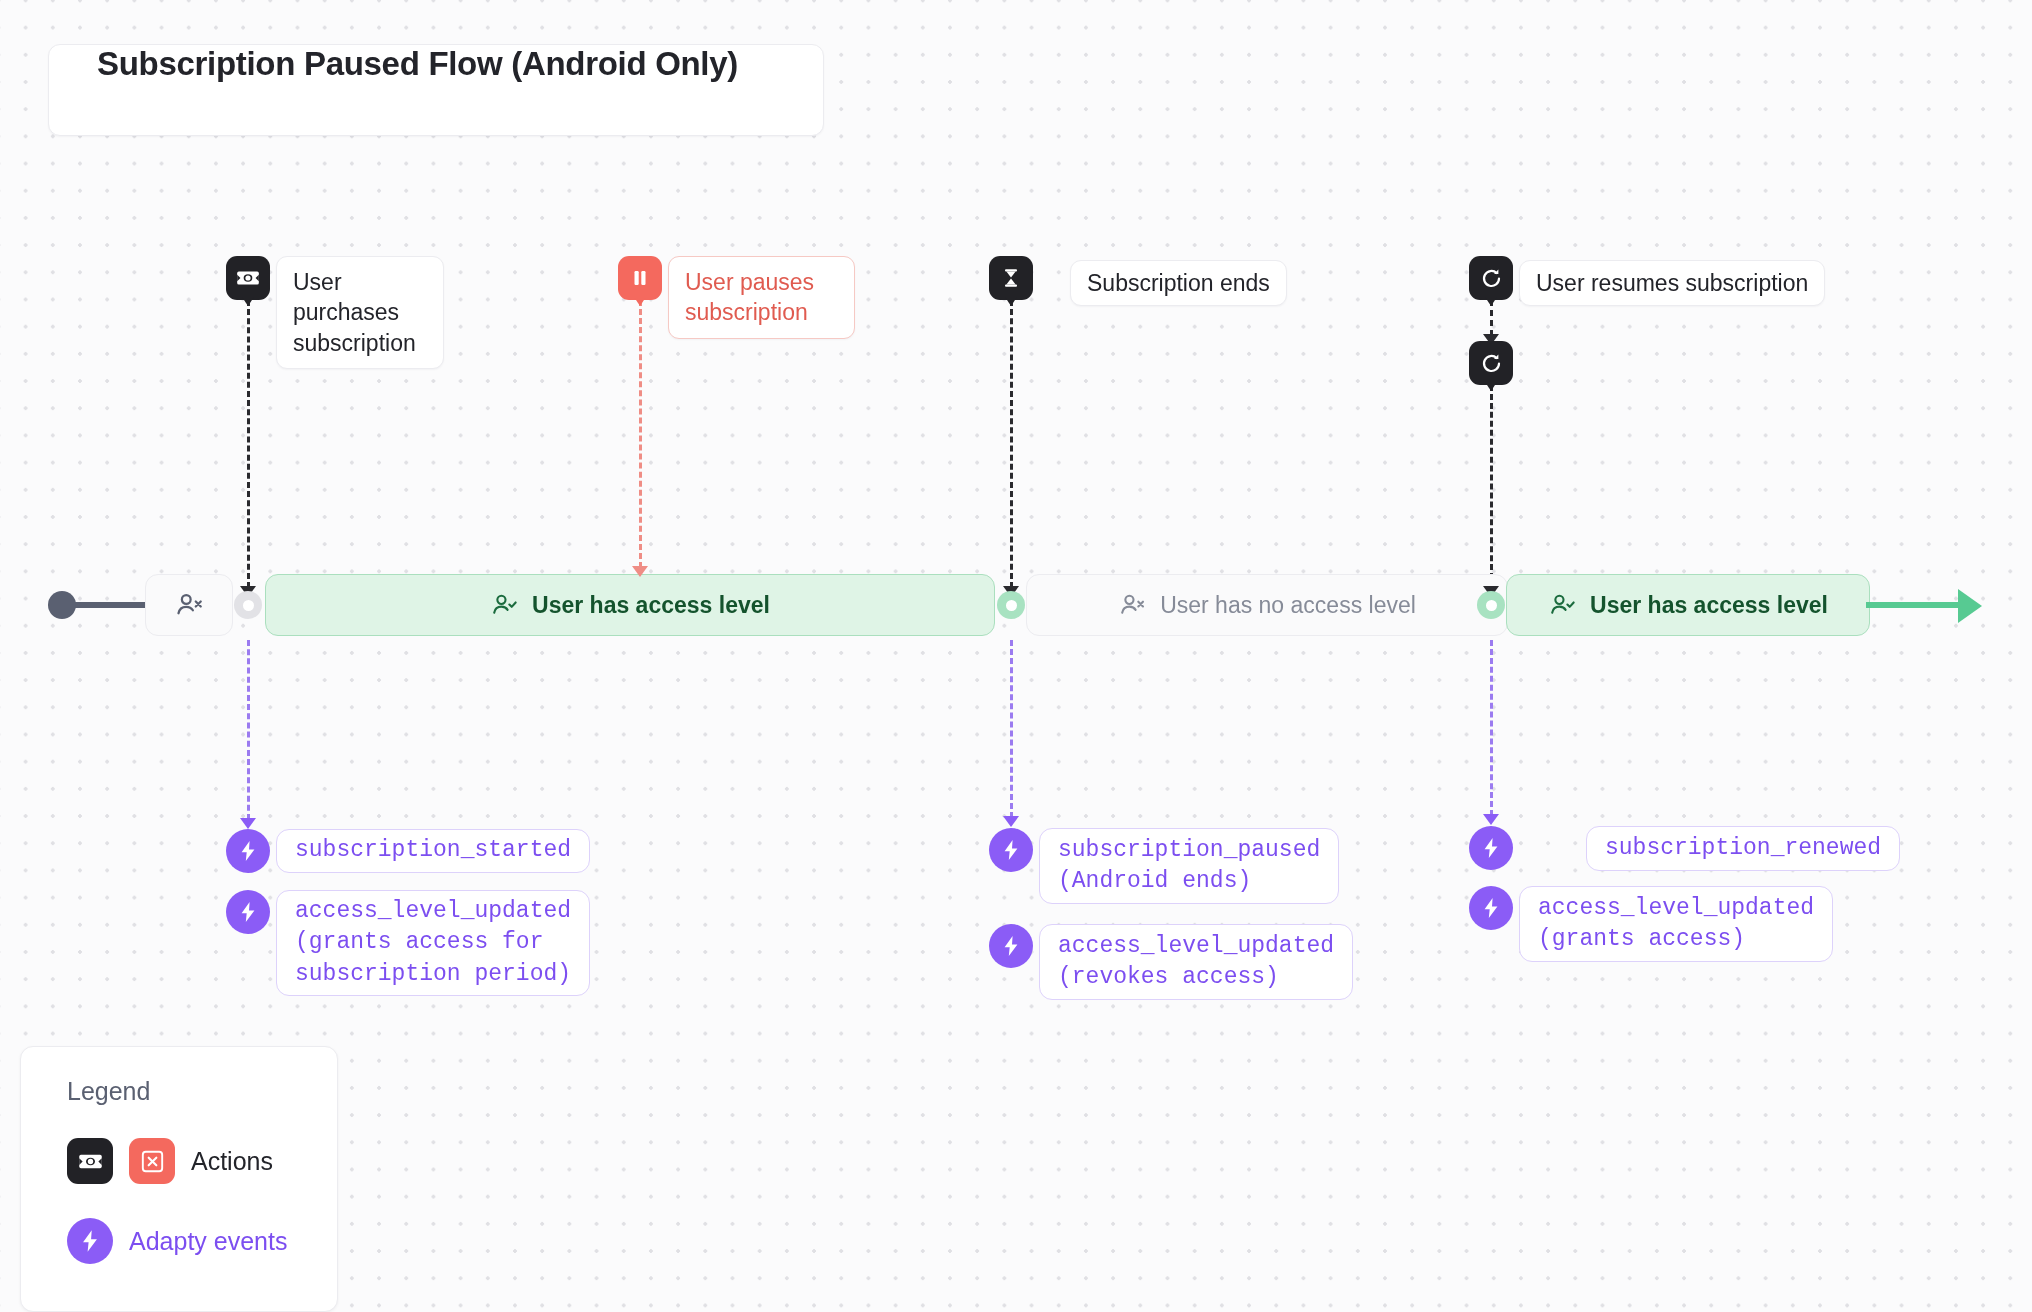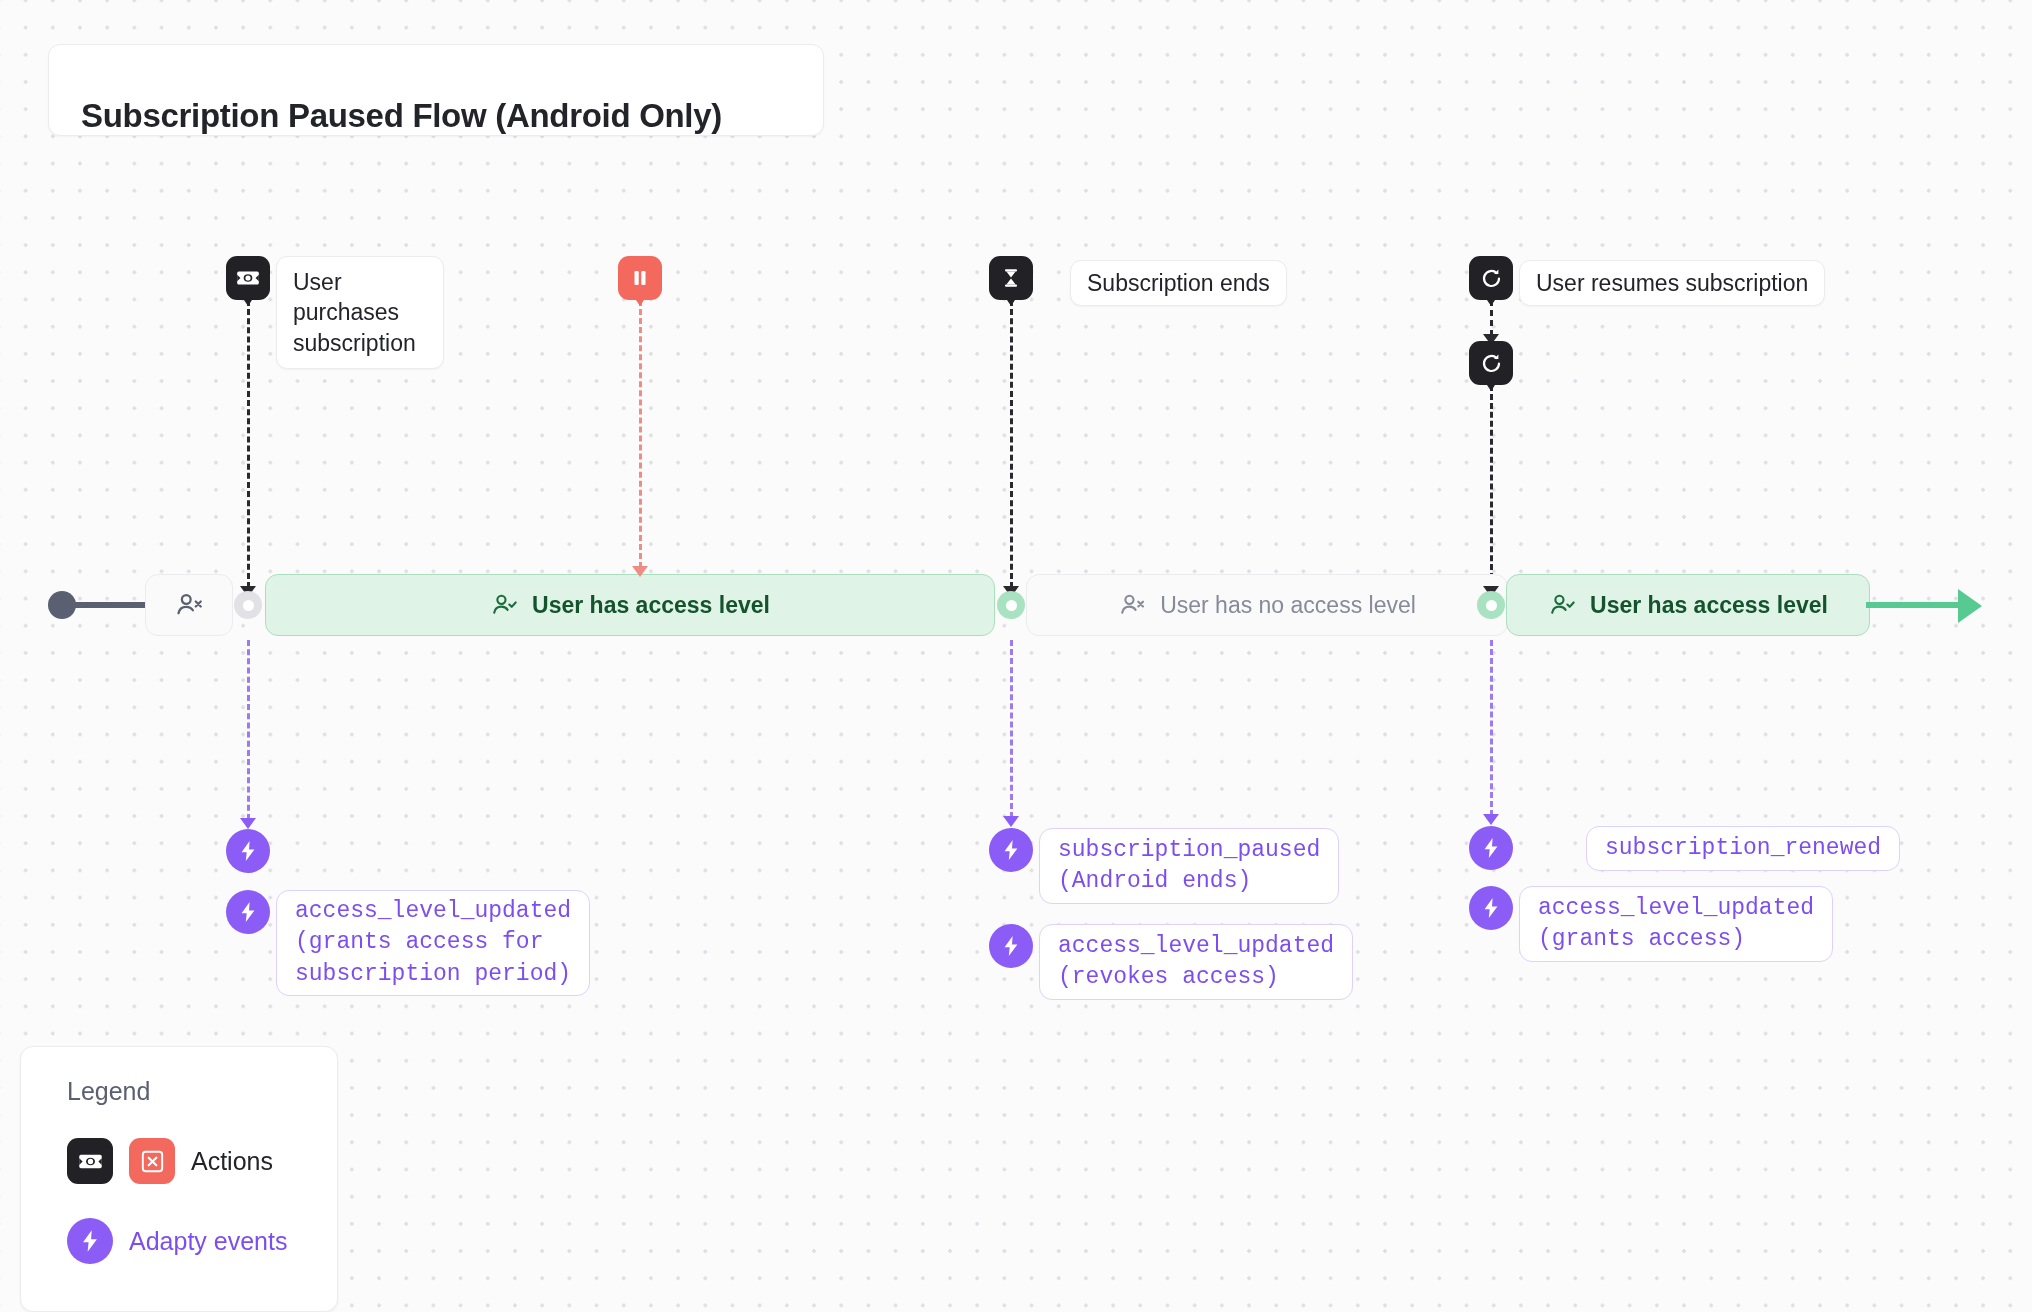--- a/index.html
+++ b/index.html
@@ -28,23 +28,23 @@
     position: absolute;
     left: 48px;
     top: 44px;
     width: 776px;
     height: 92px;
     background: #ffffff;
     border: 1px solid #ececf0;
     border-radius: 12px;
     box-shadow: 0 1px 2px rgba(16,24,40,0.04);
     display: flex;
-    align-items: flex-end;
-    box-sizing: border-box;
-    padding-left: 32px;
+    align-items: flex-start;
+    box-sizing: border-box;
+    padding-left: 48px;
   }
   .title-card .title-text {
     font-size: 33px;
     font-weight: bold;
     color: #23242a;
     letter-spacing: -0.3px;
     white-space: nowrap;
   }
 
   
@@ -316,20 +316,21 @@
   </div>
   <div class="chip" style="left:276px; top:256px; width:168px;">User purchases subscription</div>
 
   <div class="badge red" style="left:618px; top:256px;">
     <svg width="24" height="24" viewBox="0 0 24 24" aria-hidden="true">
       <rect x="6.5" y="5" width="4.2" height="14" rx="1.2" fill="#ffffff"></rect>
       <rect x="13.3" y="5" width="4.2" height="14" rx="1.2" fill="#ffffff"></rect>
     </svg>
     <span class="tail"></span>
   </div>
+  <div class="chip red" style="left:668px; top:256px; width:187px;">User pauses subscription</div>
 
   <div class="badge dark" style="left:989px; top:256px;">
     <svg width="24" height="24" viewBox="0 0 24 24" aria-hidden="true">
       <rect x="6" y="3.2" width="12" height="2.4" rx="1" fill="#ffffff"></rect>
       <rect x="6" y="18.4" width="12" height="2.4" rx="1" fill="#ffffff"></rect>
       <path d="M7.4 5.6 h9.2 L12 11.6 Z" fill="#ffffff"></path>
       <path d="M7.4 18.4 h9.2 L12 12.4 Z" fill="#ffffff"></path>
     </svg>
     <span class="tail"></span>
   </div>
@@ -400,20 +401,21 @@
   <div class="conn-dot green" style="left:1477px; top:591px;"></div>
 
   <div class="end-arrow-line" style="left:1866px; top:602px; width:100px;"></div>
   <div class="end-arrow-head" style="left:1958px; top:589px;"></div>
 
   <div class="evt-icon" style="left:226px; top:829px;">
     <svg width="24" height="24" viewBox="0 0 24 24" aria-hidden="true">
         <path d="M13.6 2 L5.6 13.2 h5.1 L9.8 22 L18.4 10.4 h-5.4 Z" fill="#ffffff"></path>
       </svg>
   </div>
+  <div class="evt-pill" style="left:276px; top:829px; height:44px;">subscription_started</div>
 
   <div class="evt-icon" style="left:226px; top:890px;">
     <svg width="24" height="24" viewBox="0 0 24 24" aria-hidden="true">
         <path d="M13.6 2 L5.6 13.2 h5.1 L9.8 22 L18.4 10.4 h-5.4 Z" fill="#ffffff"></path>
       </svg>
   </div>
   <div class="evt-pill" style="left:276px; top:890px; height:106px;">access_level_updated
 (grants access for
 subscription period)</div>
 

